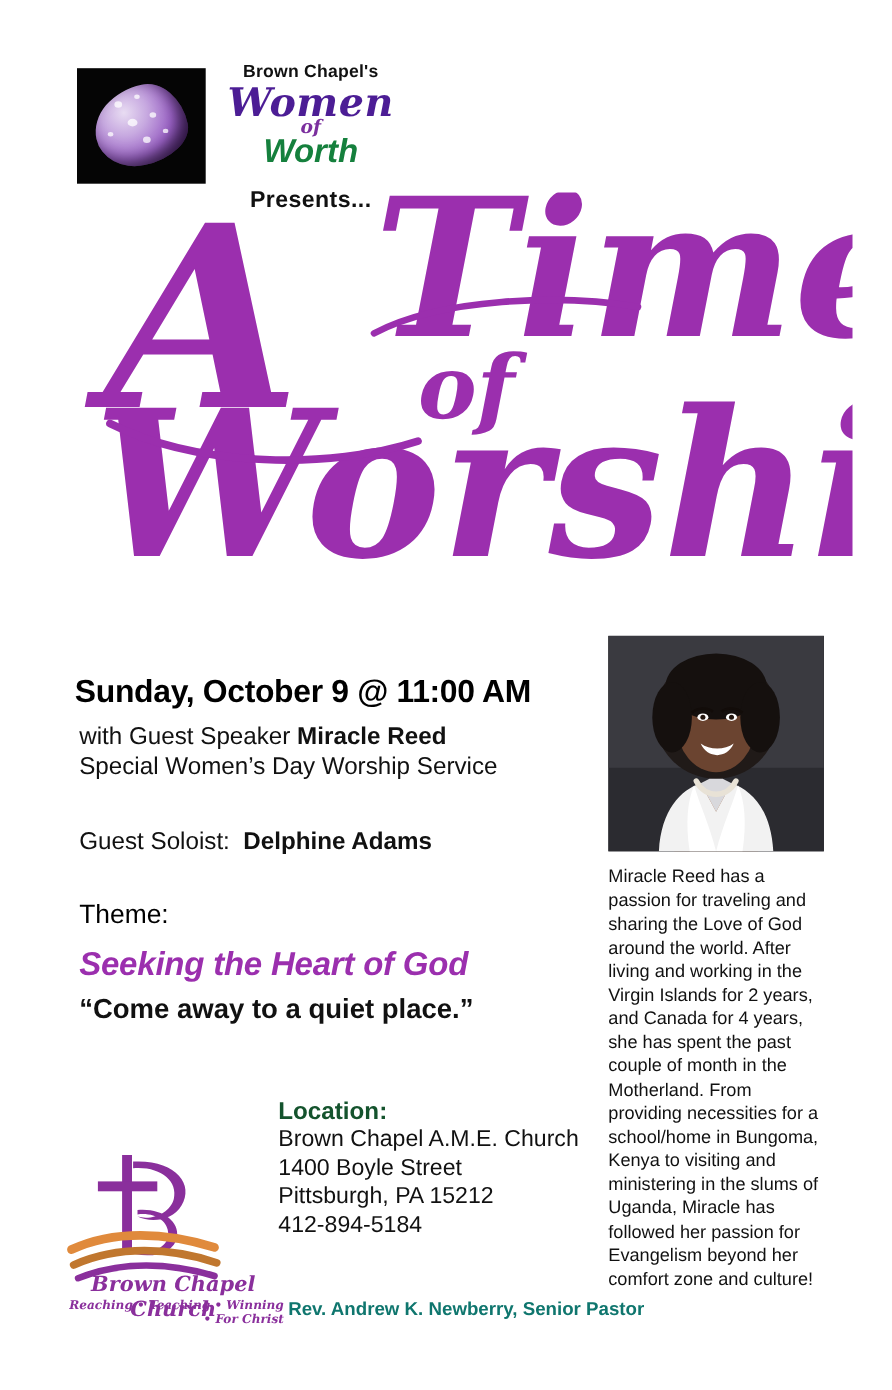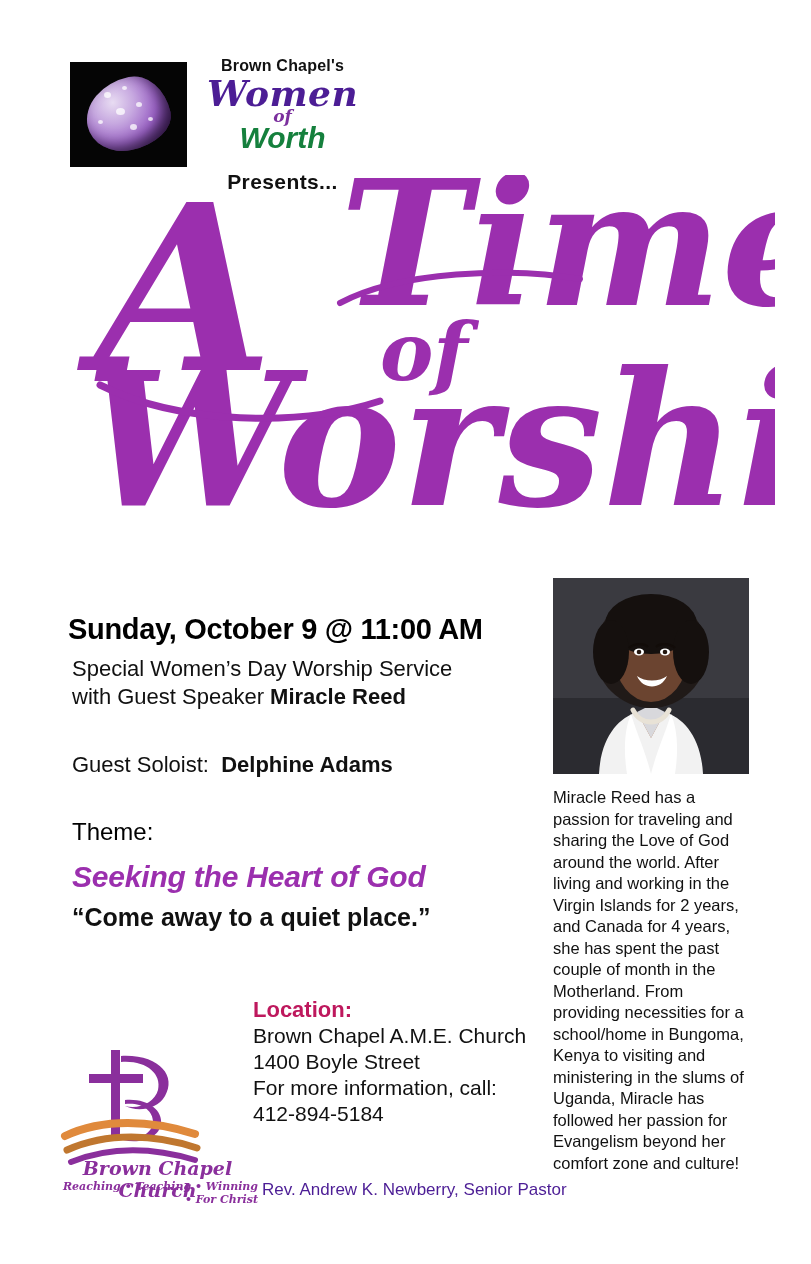--- a/index.html
+++ b/index.html
@@ -175,21 +175,21 @@
   
   .location {
     position: absolute;
     left: 253px;
     top: 996px;
     width: 300px;
   }
   .location-title {
     font-size: 22px;
     font-weight: bold;
-    color: #be185d;
+    color: #14532d;
     line-height: 27px;
   }
   .location-line {
     font-size: 21px;
     color: #111;
     line-height: 26px;
     white-space: nowrap;
   }
 
   
@@ -224,22 +224,23 @@
     font-size: 11px;
     color: #8a2f9c;
     font-weight: bold;
   }
 
   .pastor {
     position: absolute;
     left: 262px;
     top: 1180px;
     font-size: 17px;
-    color: #4c1d95;
-    white-space: nowrap;
+    color: #0f766e;
+    white-space: nowrap;
+    font-weight: bold;
   }
 
   
   .speaker-photo {
     position: absolute;
     left: 553px;
     top: 578px;
     width: 196px;
     height: 196px;
     overflow: hidden;
@@ -290,40 +291,40 @@
       <text x="45" y="330" font-size="185">Worship</text>
     </g>
     <path d="M60 210 C140 250 260 252 340 226" stroke="#9b2fae" stroke-width="7" fill="none" stroke-linecap="round"></path>
     <path d="M300 128 C360 96 470 92 540 104" stroke="#9b2fae" stroke-width="6" fill="none" stroke-linecap="round"></path>
   </svg>
 </div>
 
 <div class="date-line">Sunday, October 9 @ 11:00 AM</div>
 
 <div class="service-block">
-  <div class="service-line">Special Women’s Day Worship Service</div>
   <div class="service-line">
     <span>with Guest Speaker </span><b>Miracle Reed</b>
   </div>
+  <div class="service-line">Special Women’s Day Worship Service</div>
 </div>
 
 <div class="soloist">
   <span>Guest Soloist:</span>&nbsp;
   <b>Delphine Adams</b>
 </div>
 
 <div class="theme-label">Theme:</div>
 <div class="theme-main">Seeking the Heart of God</div>
 <div class="theme-quote">“Come away to a quiet place.”</div>
 
 <div class="location">
   <div class="location-title">Location:</div>
   <div class="location-line">Brown Chapel A.M.E. Church</div>
   <div class="location-line">1400 Boyle Street</div>
-  <div class="location-line">For more information, call:</div>
+  <div class="location-line">Pittsburgh, PA 15212</div>
   <div class="location-line">412-894-5184</div>
 </div>
 
 <div class="church-logo">
   <svg width="200" height="145" viewBox="0 0 200 145" xmlns="http://www.w3.org/2000/svg" aria-hidden="true">
     <g>
       <rect x="56" y="10" width="9" height="86" fill="#8a2f9c"></rect>
       <rect x="34" y="34" width="54" height="9" fill="#8a2f9c"></rect>
     </g>
     <path d="M66 16 C104 14 122 36 110 56 C102 70 82 72 70 66 C84 70 100 62 103 50 C107 33 90 20 66 22 Z" fill="#8a2f9c"></path>

